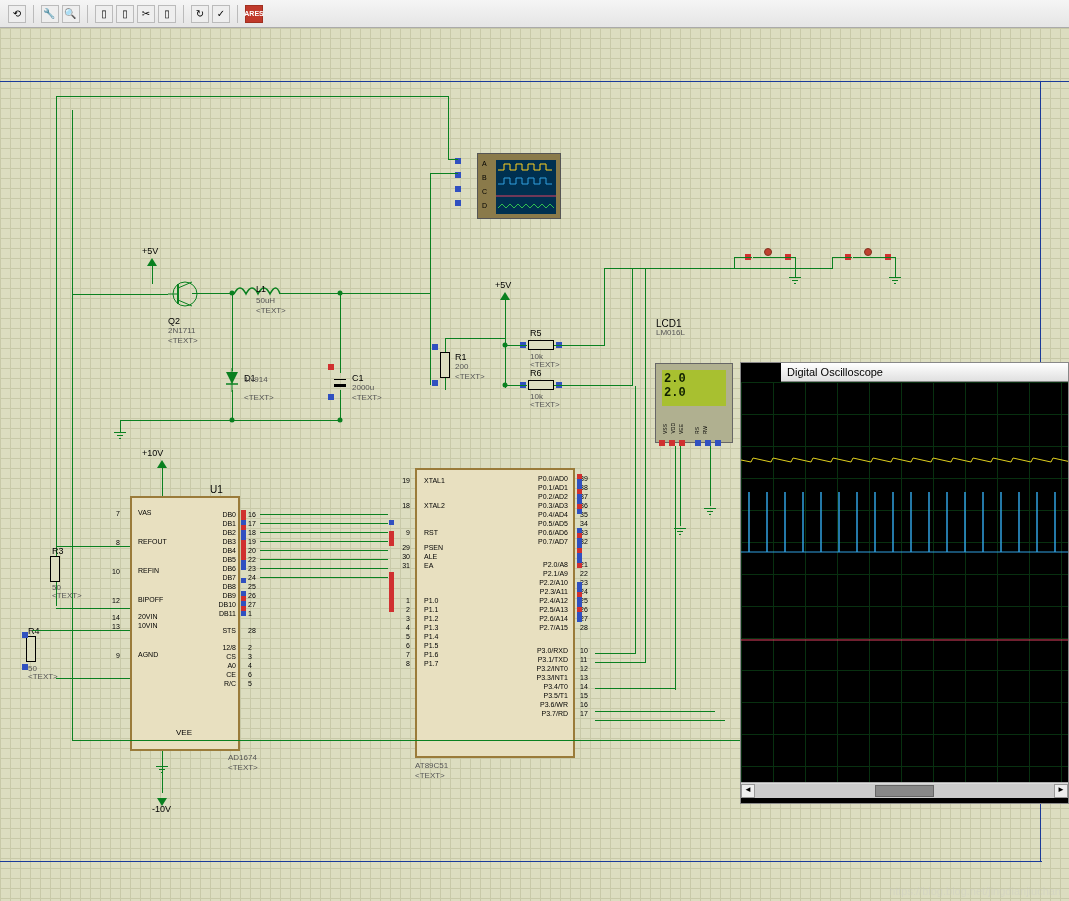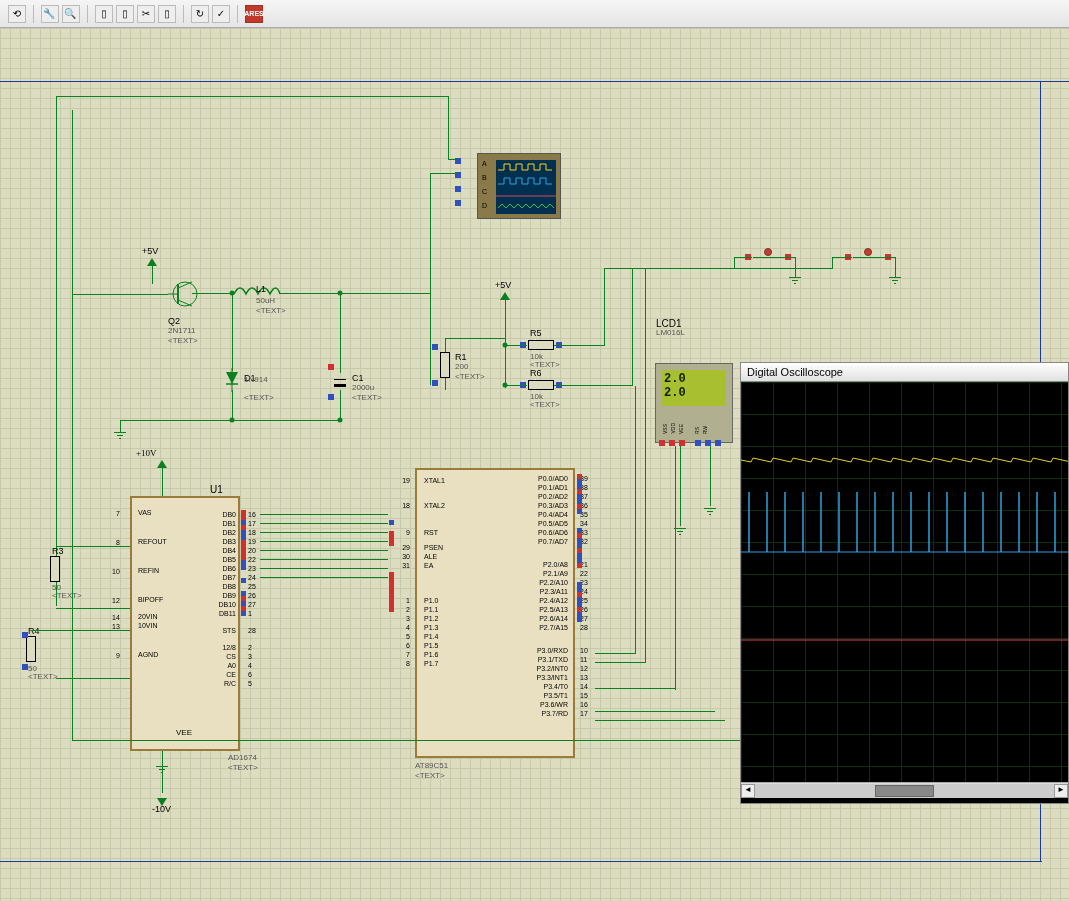--- a/index.html
+++ b/index.html
@@ -21,21 +21,21 @@
   .sublabel{position:absolute;font-size:8px;color:#555;}
   .node{width:5px;height:5px;background:#0a8020;border-radius:50%;position:absolute;transform:translate(-50%,-50%);}
   .gnd{position:absolute;}
   .gnd::before{content:"";position:absolute;width:12px;height:1px;background:#0a8020;top:0;left:-6px;}
   .gnd::after{content:"";position:absolute;width:6px;height:1px;background:#0a8020;top:3px;left:-3px;}
   .gnd span{position:absolute;width:2px;height:1px;background:#0a8020;top:6px;left:-1px;}
   .pwr{position:absolute;}
   .pwr::before{content:"";position:absolute;width:0;height:0;border-left:5px solid transparent;border-right:5px solid transparent;border-bottom:8px solid #0a8020;left:-5px;top:-8px;}
   
   .osc-win{position:absolute;left:740px;top:334px;width:329px;height:442px;background:#000;border:1px solid #888;}
-  .osc-title{background:linear-gradient(#fff,#e0e0e0);color:#000;padding:3px 6px;font-size:11px;border-bottom:1px solid #888;}
+  .osc-title{background:linear-gradient(#fff,#e0e0e0);color:#000;padding:3px 6px;font-size:11px;border-bottom:1px solid #888;margin-left:40px;}
   .osc-screen{position:relative;width:100%;height:400px;background:#000;}
   .osc-grid{position:absolute;inset:0;background-image:linear-gradient(#083010 1px,transparent 1px),linear-gradient(90deg,#083010 1px,transparent 1px);background-size:32px 32px;}
   .osc-scroll{height:16px;background:#ddd;border-top:1px solid #aaa;display:flex;align-items:center;}
   .osc-sc-btn{width:14px;height:14px;background:#eee;border:1px solid #999;font-size:8px;text-align:center;}
   .osc-sc-track{flex:1;background:#ccc;height:14px;position:relative;}
   .osc-sc-thumb{position:absolute;left:40%;width:20%;height:12px;top:1px;background:#888;border:1px solid #666;}
   
   .mini-scope{position:absolute;left:477px;top:125px;width:84px;height:66px;background:#8a7a4a;border:1px solid #555;}
   .mini-scope-screen{position:absolute;left:18px;top:6px;width:60px;height:54px;background:#003050;}
   .ms-port{font-size:7px;position:absolute;left:4px;color:#000;}
@@ -257,21 +257,21 @@
   <div class="pin-blue" style="left:715px;top:412px;"></div>
   <div class="wire v" style="left:680px;top:418px;height:80px;"></div>
   <div class="gnd" style="left:680px;top:500px;">
       <span></span>
     </div>
   <div class="wire v" style="left:710px;top:418px;height:60px;"></div>
   <div class="gnd" style="left:710px;top:480px;">
       <span></span>
     </div>
 
-  <div class="label" style="left:136px;top:420px;font-family:Liberation Serif, serif;">+10V</div>
+  <div class="label" style="left:142px;top:420px;">+10V</div>
   <div class="pwr" style="left:162px;top:440px;"></div>
   <div class="wire v" style="left:162px;top:440px;height:28px;"></div>
 
   <div class="chip" style="left:130px;top:468px;width:110px;height:255px;"></div>
   <div class="label" style="left:210px;top:456px;font-size:10px;">U1</div>
   <div class="sublabel" style="left:228px;top:725px;">AD1674</div>
   <div class="sublabel" style="left:228px;top:735px;">&lt;TEXT&gt;</div>
 
   <div class="pins-col" style="left:138px;top:480px;text-align:left;">
     <span>VAS</span>

